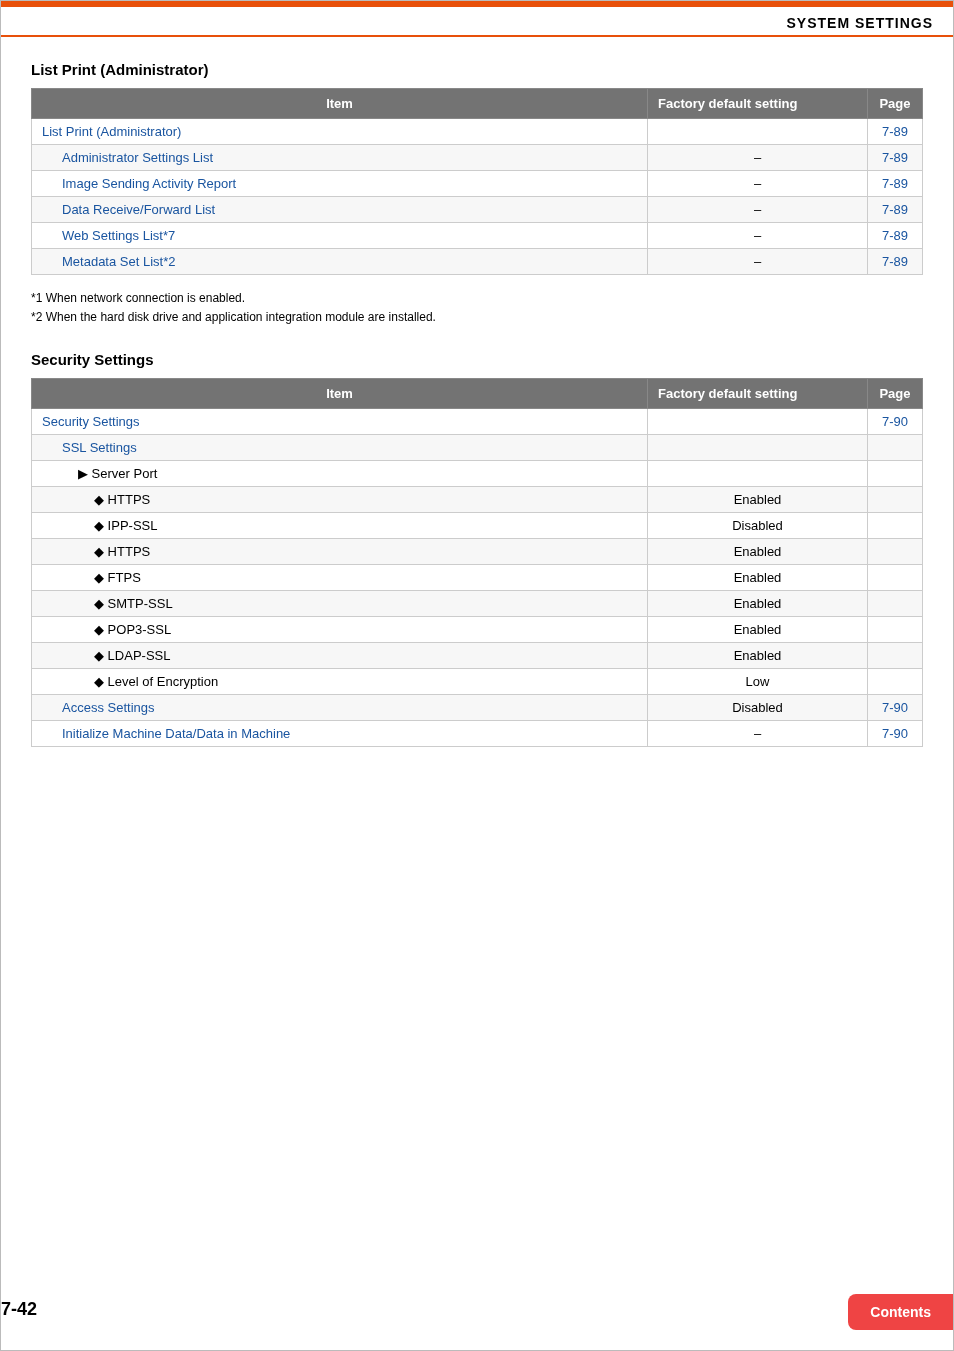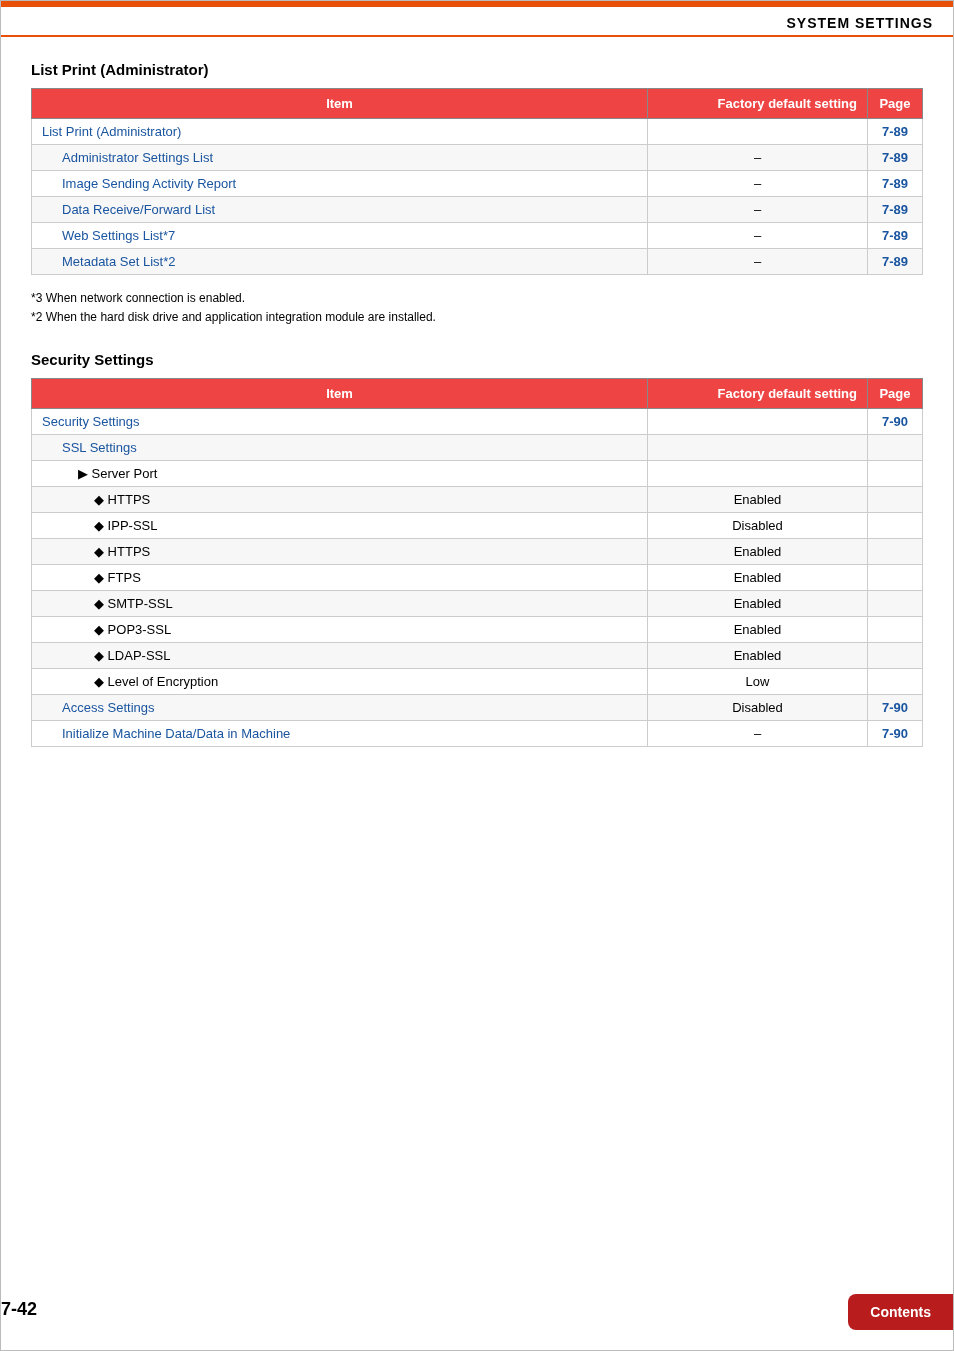--- a/index.html
+++ b/index.html
@@ -47,48 +47,48 @@
     }
 
     
     table {
       width: 100%;
       border-collapse: collapse;
       margin-bottom: 14px;
       font-size: 13px;
     }
     thead tr {
-      background: #ef4444;
+      background: #737373;
       color: #fff;
     }
     thead th {
       padding: 7px 10px;
       text-align: center;
       font-weight: bold;
       border: 1px solid #888;
     }
     thead th.item-col { text-align: center; }
-    thead th.factory-col { text-align: right; }
+    thead th.factory-col { text-align: left; }
     thead th.page-col { text-align: center; width: 55px; }
 
     tbody tr {
       border-bottom: 1px solid #ccc;
     }
     tbody tr:nth-child(odd) { background: #fff; }
     tbody tr:nth-child(even) { background: #f7f7f7; }
 
     td {
       padding: 5px 10px;
       border-left: 1px solid #ccc;
       border-right: 1px solid #ccc;
       vertical-align: middle;
     }
     td.item-cell { }
     td.factory-cell { text-align: center; width: 220px; }
-    td.page-cell { text-align: center; width: 55px; font-weight: bold; }
+    td.page-cell { text-align: center; width: 55px; }
 
     .link-blue { color: #1a55a0; text-decoration: none; }
 
     
     .indent-1 { padding-left: 20px; }
     .indent-2 { padding-left: 36px; margin-top: 16px; }
     .indent-3 { padding-left: 52px; }
 
     
     .footnotes {
@@ -109,21 +109,21 @@
     .page-number {
       font-size: 18px;
       font-weight: bold;
     }
 
     
     .contents-btn {
       position: absolute;
       bottom: 20px;
       right: 0;
-      background: #b91c1c;
+      background: #ef4444;
       color: #fff;
       font-size: 14px;
       font-weight: bold;
       padding: 10px 22px;
       border-top-left-radius: 8px;
       border-bottom-left-radius: 8px;
       cursor: pointer;
     }
 
     
@@ -184,21 +184,21 @@
           </tr>
           <tr>
             <td class="item-cell"><span class="indent-1"><a class="link-blue" href="#">Metadata Set List*2</a></span></td>
             <td class="factory-cell">–</td>
             <td class="page-cell"><a class="link-blue" href="#">7-89</a></td>
           </tr>
         </tbody>
     </table>
 
     <div class="footnotes">
-      <div>*3  When network connection is enabled.</div>
+      <div>*1  When network connection is enabled.</div>
       <div>*2  When the hard disk drive and application integration module are installed.</div>
     </div>
 
     <div class="section-heading">Security Settings</div>
 
     <table>
       <thead>
         <tr>
           <th class="item-col">Item</th>
           <th class="factory-col">Factory default setting</th>

